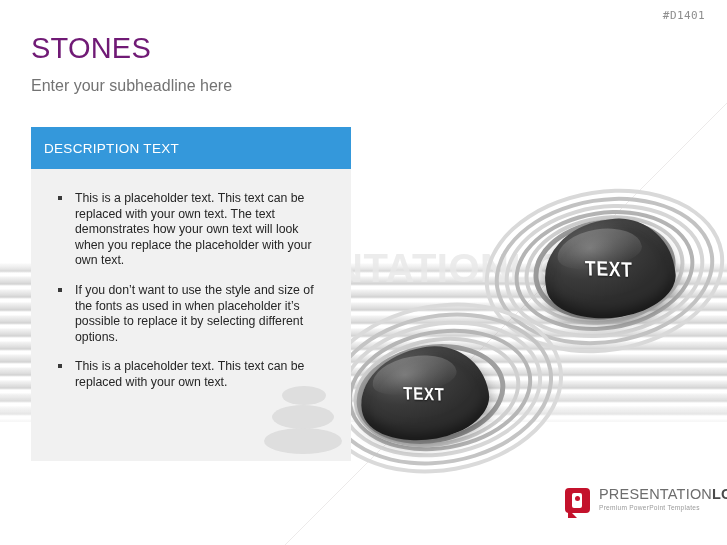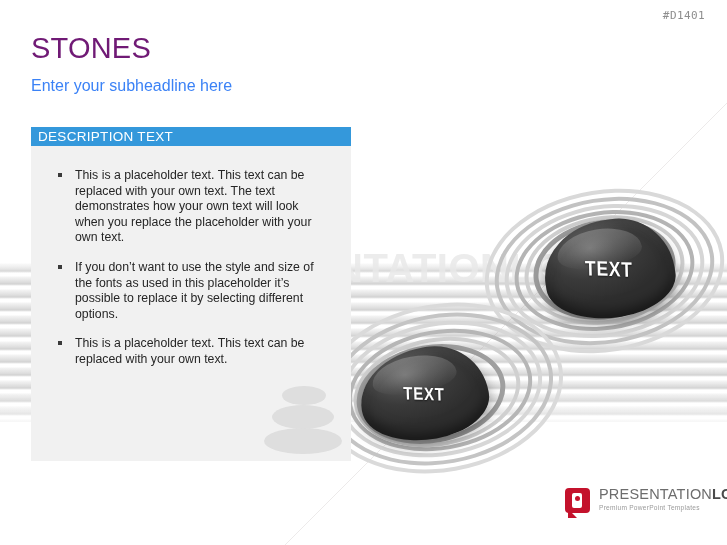--- a/index.html
+++ b/index.html
@@ -120,22 +120,22 @@
     transform:rotate(-10deg);
   }
   #stone-lower .stone-label{font-size:18px;transform:scaleX(.82) rotate(10deg);}
 
   
   .panel{
     position:absolute;left:31px;top:127px;width:320px;height:334px;
     background:#f1f1f1;
   }
   .panel-header{
-    height:19px;background:#3498db;color:#fff;
-    display:flex;align-items:center;padding-left:7px;
+    height:42px;background:#3498db;color:#fff;
+    display:flex;align-items:center;padding-left:13px;
     font-size:13.5px;letter-spacing:.3px;
   }
   .panel-body{padding:18px 20px 0 21px;}
   .bullet-list{list-style:none;margin:4px;padding:0;}
   .bullet-list li{
     position:relative;padding-left:19px;margin-bottom:14px;
     font-size:12.3px;line-height:15.6px;color:#262626;
   }
   .bullet-list li .bmark{
     position:absolute;left:2px;top:5px;
@@ -154,21 +154,21 @@
     position:absolute;right:22px;top:9px;
     font-family:"DejaVu Sans Mono","Liberation Mono",monospace;
     font-size:11px;color:#8d8d8d;letter-spacing:.4px;text-align:right;
   }
   .title{
     position:absolute;left:31px;top:32px;
     font-size:29px;color:#701a75;letter-spacing:.2px;
   }
   .subtitle{
     position:absolute;left:31px;top:77px;
-    font-size:16px;color:#3b82f6;
+    font-size:16px;color:#737373;
   }
 
   
   .logo{position:absolute;left:565px;top:487px;width:148px;height:32px;display:flex;align-items:flex-start;}
   .logo-mark{
     position:relative;width:25px;height:25px;border-radius:4px;
     background:#c8102e;background:#c4122c;flex:0 0 auto;margin-top:1px;
   }
   .logo-mark::before{
     content:"";position:absolute;left:7px;top:5px;
@@ -243,21 +243,21 @@
   <div class="panel">
     <div class="panel-header">DESCRIPTION TEXT</div>
     <div class="panel-body">
       <ul class="bullet-list">
         <li>
           <span class="bmark"></span>
           <span>This is a placeholder text. This text can be replaced with your own text. The text demonstrates how your own text will look when you replace the placeholder with your own text.</span>
         </li>
         <li>
           <span class="bmark"></span>
-          <span>If you don’t want to use the style and size of the fonts as used in this placeholder it’s possible to replace it by selecting different options.</span>
+          <span>If you don’t want to use the style and size of the fonts as used in when placeholder it’s possible to replace it by selecting different options.</span>
         </li>
         <li>
           <span class="bmark"></span>
           <span>This is a placeholder text. This text can be replaced with your own text.</span>
         </li>
       </ul>
     </div>
   </div>
 
   <div class="cairn">

